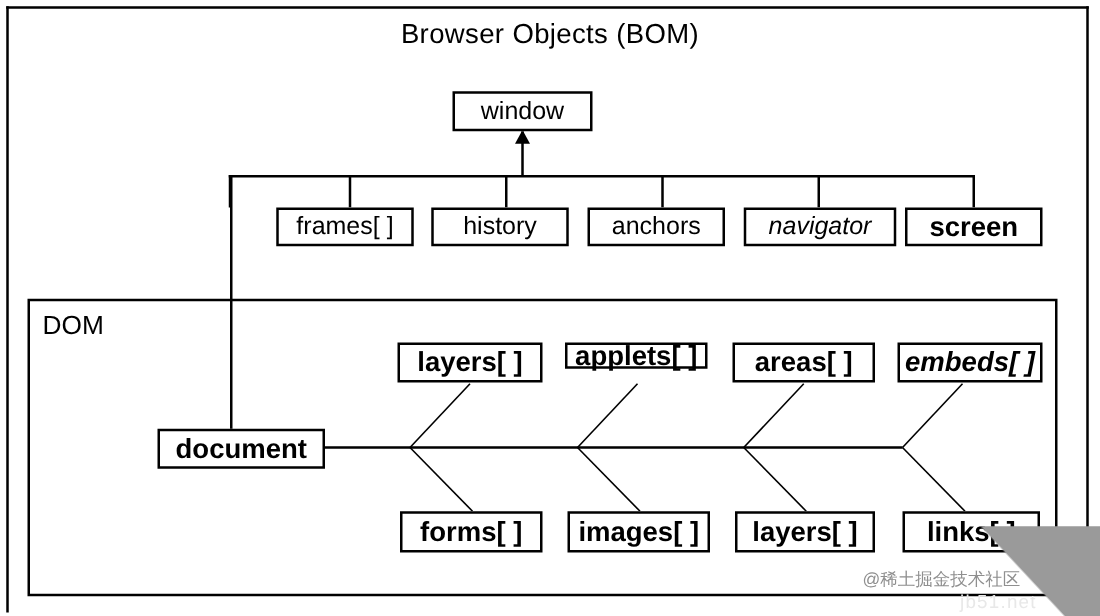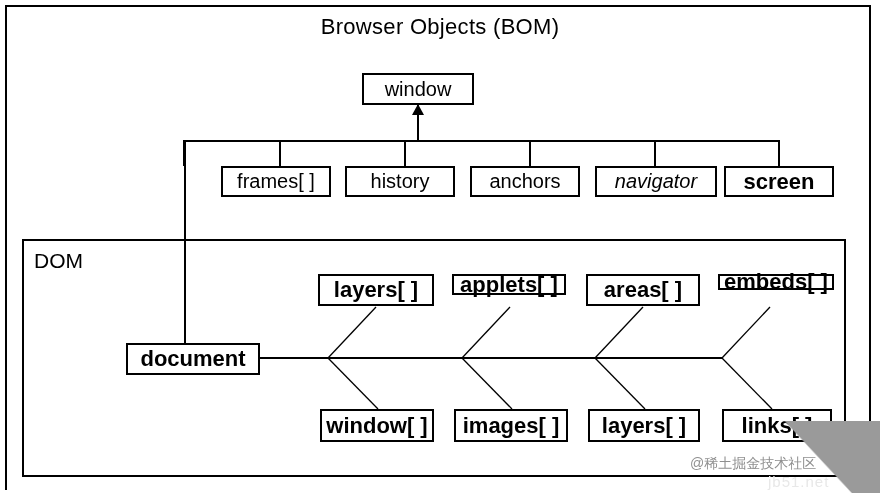--- a/index.html
+++ b/index.html
@@ -213,23 +213,23 @@
       <line x1="595" y1="358" x2="645" y2="409"></line>
 
       <line x1="722" y1="358" x2="770" y2="307"></line>
       <line x1="722" y1="358" x2="772" y2="409"></line>
     </g>
   </svg>
 
   <div class="node" style="left:318px; top:274px; width:116px; height:32px;">layers[ ]</div>
   <div class="node" style="left:452px; top:274px; width:114px; height:21px;">applets[ ]</div>
   <div class="node" style="left:586px; top:274px; width:114px; height:32px;">areas[ ]</div>
-  <div class="node" style="left:718px; top:274px; width:116px; height:16px;">embeds[ ]</div>
-
-  <div class="node" style="left:320px; top:409px; width:114px; height:33px;">window[ ]</div>
+  <div class="node" style="left:718px; top:274px; width:116px; height:32px;font-style:italic;">embeds[ ]</div>
+
+  <div class="node" style="left:320px; top:409px; width:114px; height:33px;">forms[ ]</div>
   <div class="node" style="left:454px; top:409px; width:114px; height:33px;">images[ ]</div>
   <div class="node" style="left:588px; top:409px; width:112px; height:33px;">layers[ ]</div>
   <div class="node" style="left:722px; top:409px; width:110px; height:33px;">links[ ]</div>
 
   <div id="page-curl"></div>
   <div id="watermark-cn">@稀土掘金技术社区</div>
   <div id="watermark-site">jb51.net</div>
 
 </div>
 

